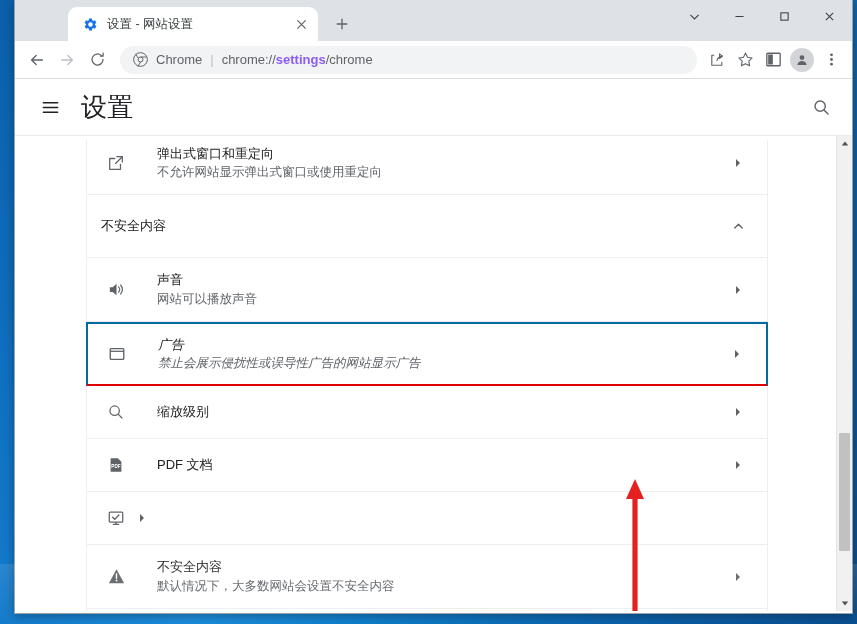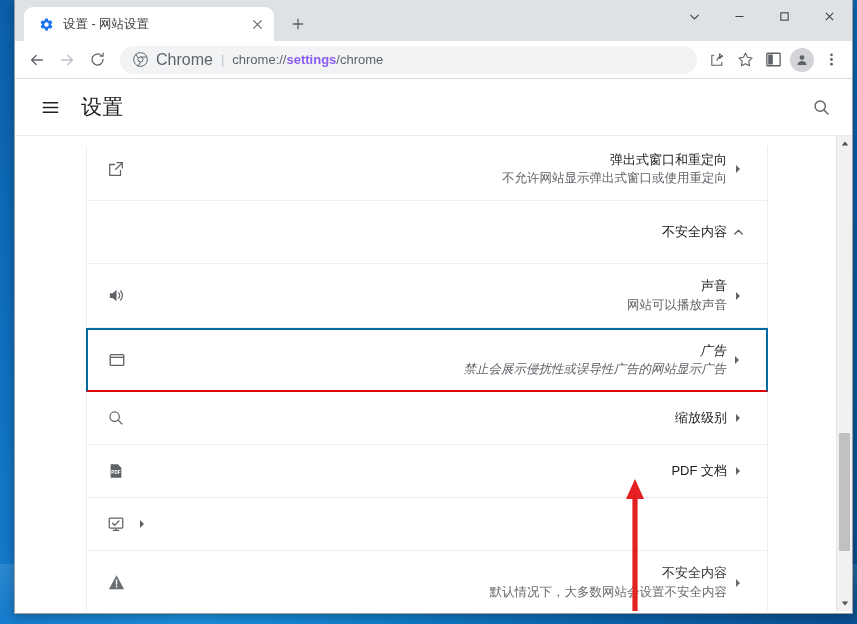--- a/index.html
+++ b/index.html
@@ -40,20 +40,21 @@
     overflow: hidden;
   }
 
   
   .tabstrip {
     height: 41px;
     background: #dee1e6;
     position: relative;
     display: flex;
     align-items: flex-end;
+    padding-left: 44px;
   }
   .tab {
     position: relative;
     margin-left: 9px;
     height: 34px;
     width: 250px;
     background: #ffffff;
     border-radius: 9px 9px 0 0;
     display: flex;
     align-items: center;
@@ -127,21 +128,21 @@
     background: #f1f3f4;
     border-radius: 14px;
     display: flex;
     align-items: center;
     padding: 0 12px;
     font-size: 13px;
     color: #202124;
     min-width: 0;
   }
   .omni-icon { width: 16px; height: 16px; flex: 0 0 16px; margin-right: 8px; display:flex; align-items:center; justify-content:center;}
-  .omni-scheme { color: #5f6368; font-size: 16px; text-align: center; }
+  .omni-scheme { color: #5f6368; font-size: 13px; text-align: center; }
   .omni-sep { color: #bdc1c6; margin: 0 8px; font-size: 13px; }
   .omni-url { font-size: 13px; color: #5f6368; white-space: nowrap; overflow: hidden; }
   .omni-url b { color: #8b5cf6; font-weight: 700; }
   .tb-icon {
     width: 28px; height: 28px;
     display: flex; align-items: center; justify-content: center;
     color: #5f6368;
     flex: 0 0 28px;
     border-radius: 50%;
   }
@@ -159,46 +160,45 @@
     height: 56px;
     background: #ffffff;
     display: flex;
     align-items: center;
     padding: 0 18px 0 22px;
     position: relative;
     z-index: 3;
   }
   .hamburger { width: 26px; height: 26px; display:flex; align-items:center; justify-content:center; color:#202124; flex:0 0 26px;}
   .settings-title {
-    font-size: 21px;
+    font-size: 26px;
     color: #202124;
     margin-left: 18px;
     flex: 1;
     letter-spacing: 0.3px;
   }
   .search-btn { width: 26px; height: 26px; display:flex; align-items:center; justify-content:center; color:#5f6368; flex:0 0 26px;}
 
   .page-body {
     position: relative;
     height: 476px;
     background: #ffffff;
     border-top: 1px solid #e8eaed;
     overflow: hidden;
   }
 
   .content-card {
     position: absolute;
     left: 71px;
-    top: 10px;
+    top: 4px;
     width: 682px;
     background: #ffffff;
     border-left: 1px solid #eceff1;
     border-right: 1px solid #eceff1;
     height: 100%;
-    text-align: right;
   }
 
   .row {
     display: flex;
     align-items: center;
     padding: 0 18px 0 14px;
     border-bottom: 1px solid #eceff1;
     position: relative;
     background: #fff;
   }

